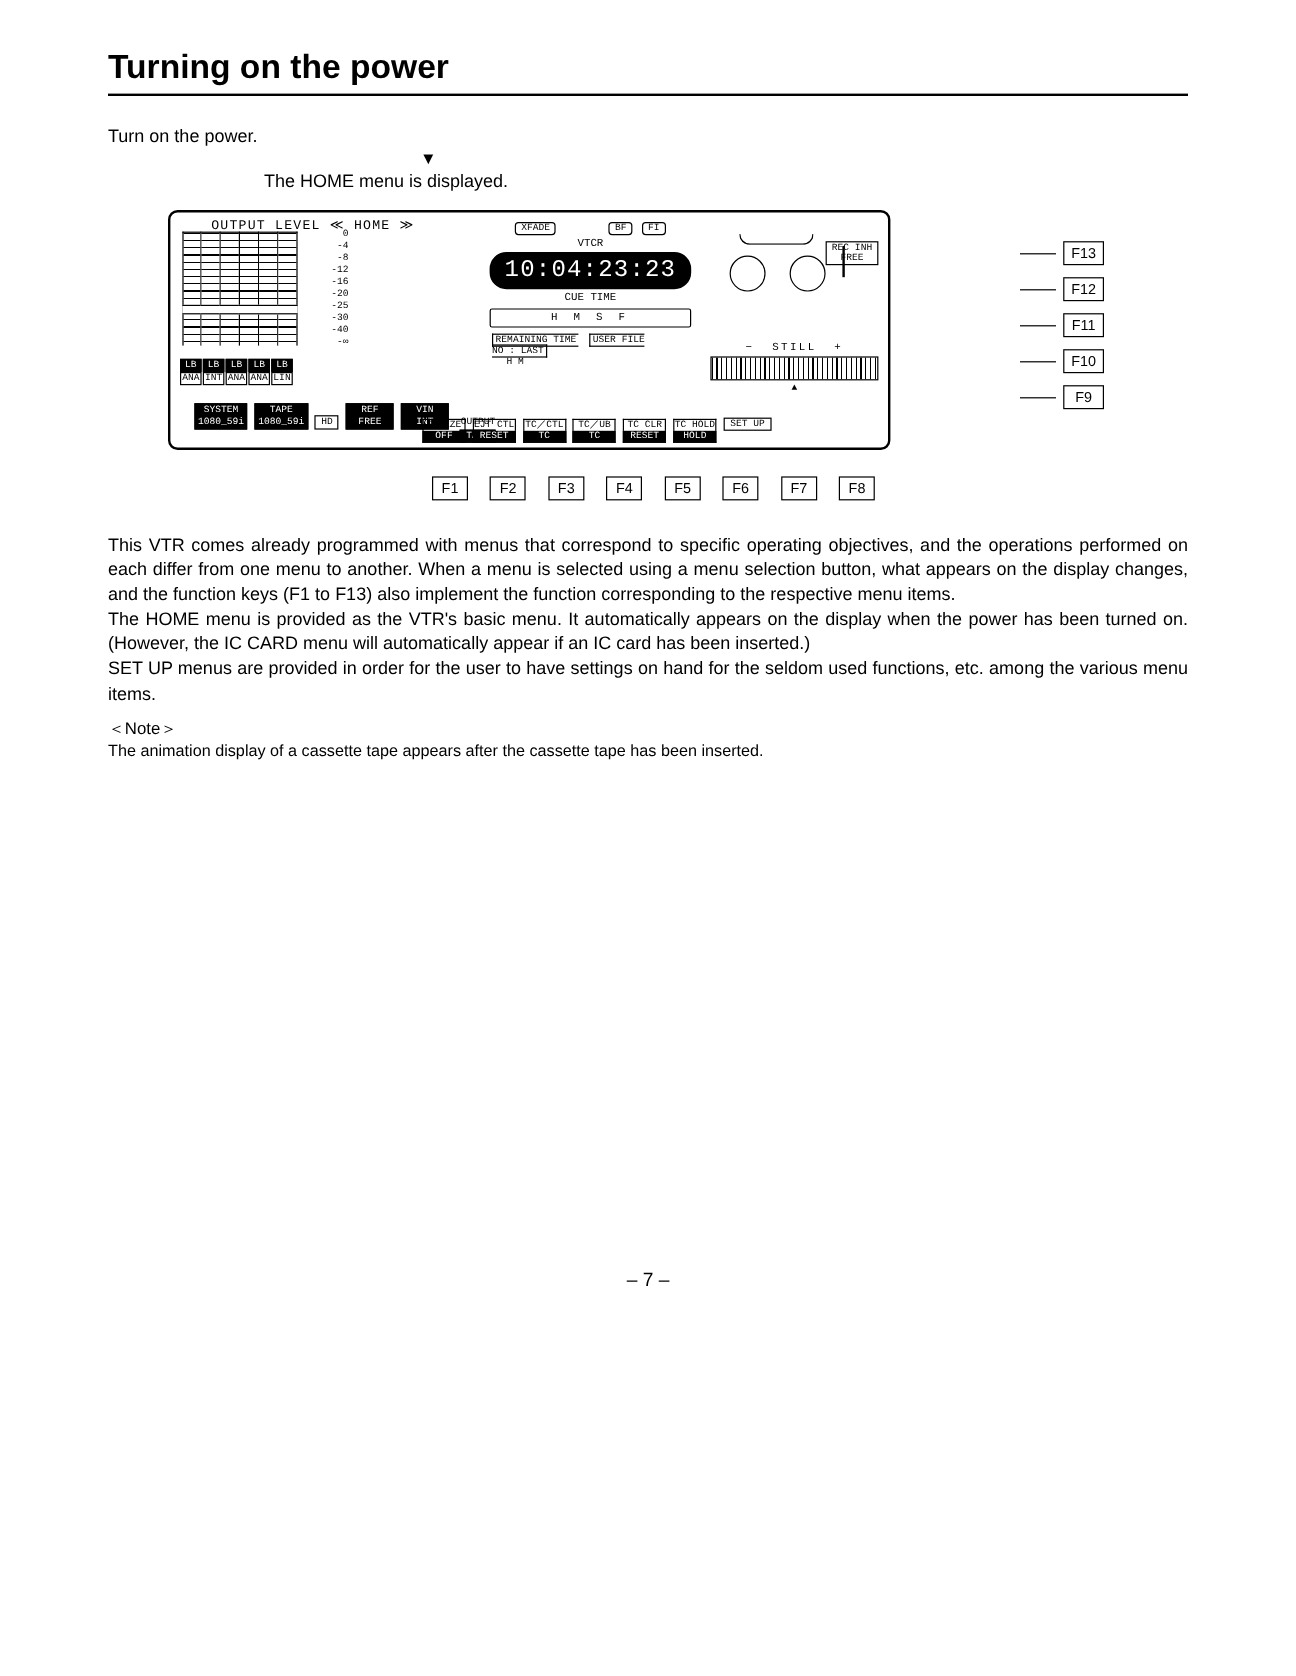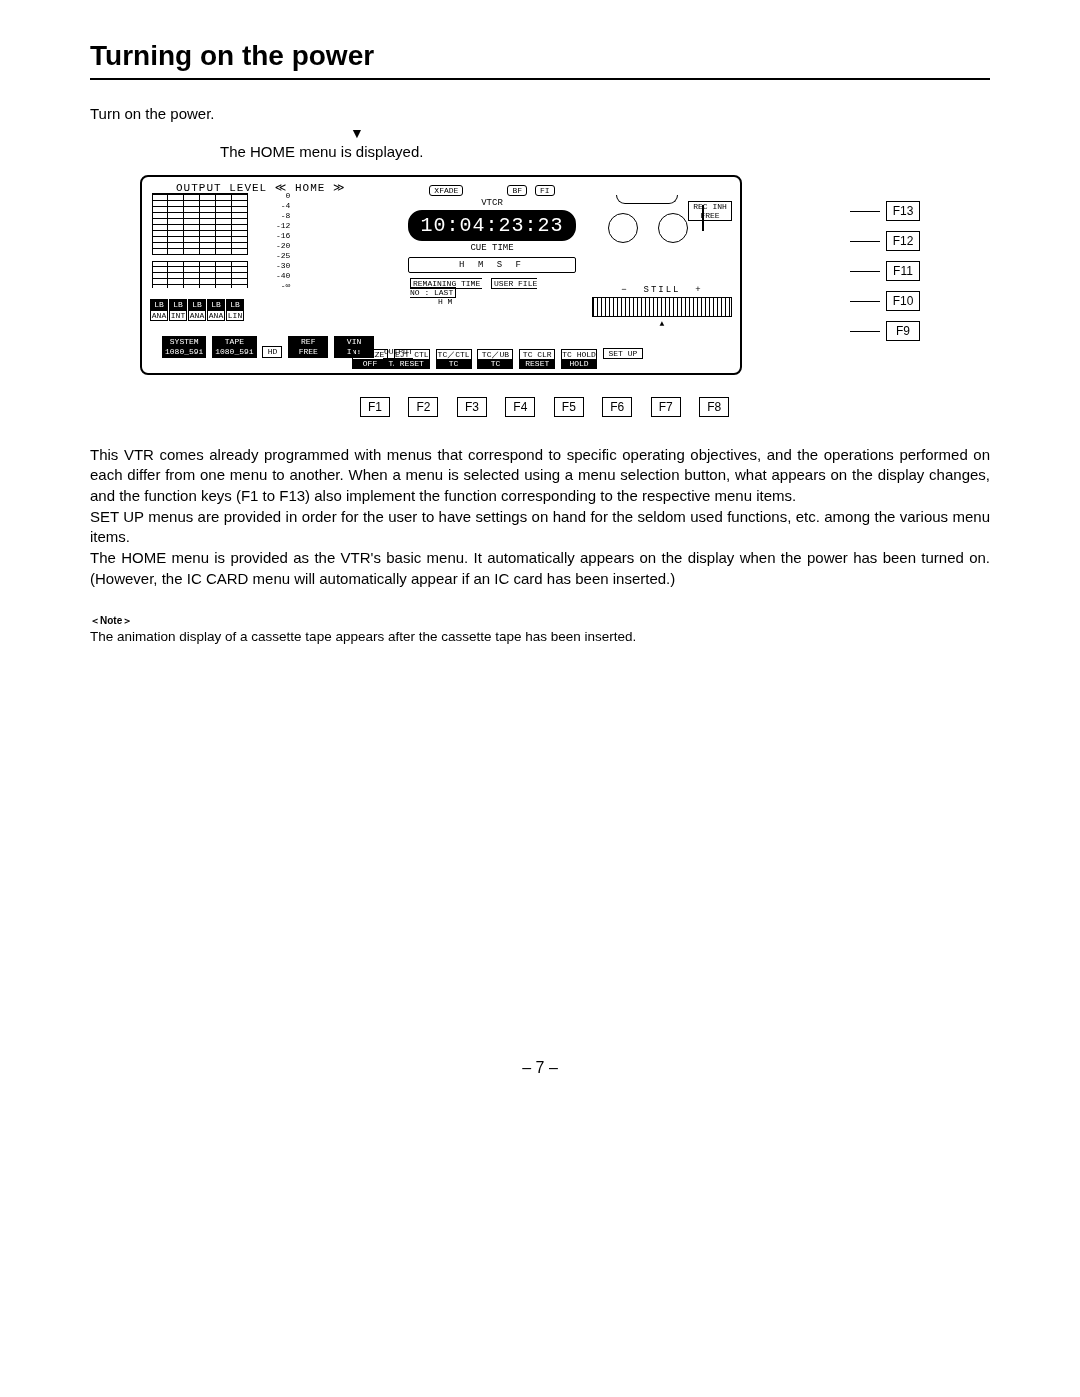--- a/index.html
+++ b/index.html
@@ -51,21 +51,21 @@
   .brow .bot{width:36px;border-top:none;background:#000;color:#fff}
   .brow .wide{width:40px}
   
   .fbot{margin-top:6px;margin-left:220px;position:relative}
   .fbot .key{display:inline-block;border:1px solid #000;font-size:12px;height:18px;width:28px;text-align:center;line-height:18px;margin-right:14px;margin-top:16px}
   .fside{position:absolute;right:0;top:26px;font-size:12px}
   .fside .row{height:30px;position:relative}
   .fside .tick{display:inline-block;width:30px;height:1px;background:#000;vertical-align:middle;margin-right:6px}
   .fside .key{display:inline-block;border:1px solid #000;height:18px;width:32px;text-align:center;line-height:18px}
   .body{font-size:15px;line-height:1.38;text-align:justify;margin-top:28px}
-  .note{font-size:10px;font-weight:bold;margin-top:25px}
+  .note{font-size:14px;font-weight:normal;margin-top:10px}
   .notetxt{font-size:13.5px;line-height:1.35}
   .pgnum{position:absolute;bottom:34px;left:0;right:0;text-align:center;font-size:16px}
 </style>
 </head>
 <body>
 
 <div class="page">
 
   <div class="title">Turning on the power</div>
 
@@ -118,21 +118,21 @@
         <span class="badge">FI</span>
         <div class="vtcr">VTCR</div>
         <div class="tc">10:04:23:23</div>
         <div class="cue">CUE TIME</div>
         <div class="hmsf">H   M   S   F</div>
         <div class="rem">
           <span class="lbl">REMAINING TIME</span>
           <span class="uf">
             <span>USER FILE</span><br><span>NO : LAST</span>
           </span>
-          <div style="margin-left:28px">H     M</div>
+          <div style="margin-left:12px">H     M</div>
         </div>
       </div>
 
       <div class="rc">
         <div class="reels">
           <div class="tape"></div>
           <div class="stick"></div>
           <div class="reel l"></div>
             <div class="reel r"></div>
           <div class="rec">
@@ -182,20 +182,20 @@
       <span class="key">F3</span>
       <span class="key">F4</span>
       <span class="key">F5</span>
       <span class="key">F6</span>
       <span class="key">F7</span>
       <span class="key">F8</span>
     </div>
   </div>
 
   <div class="body">This VTR comes already programmed with menus that correspond to specific operating objectives, and the operations performed on each differ from one menu to another. When a menu is selected using a menu selection button, what appears on the display changes, and the function keys (F1 to F13) also implement the function corresponding to the respective menu items.</div>
+  <div class="body" style="margin-top:0">The HOME menu is provided as the VTR's basic menu. It automatically appears on the display when the power has been turned on. (However, the IC CARD menu will automatically appear if an IC card has been inserted.)</div>
   <div class="body" style="margin-top:0">SET UP menus are provided in order for the user to have settings on hand for the seldom used functions, etc. among the various menu items.</div>
-  <div class="body" style="margin-top:0">The HOME menu is provided as the VTR's basic menu. It automatically appears on the display when the power has been turned on. (However, the IC CARD menu will automatically appear if an IC card has been inserted.)</div>
 
   <div class="note">＜Note＞</div>
   <div class="notetxt">The animation display of a cassette tape appears after the cassette tape has been inserted.</div>
 
   <div class="pgnum">– 7 –</div>
 </div>
 
 </body></html>

